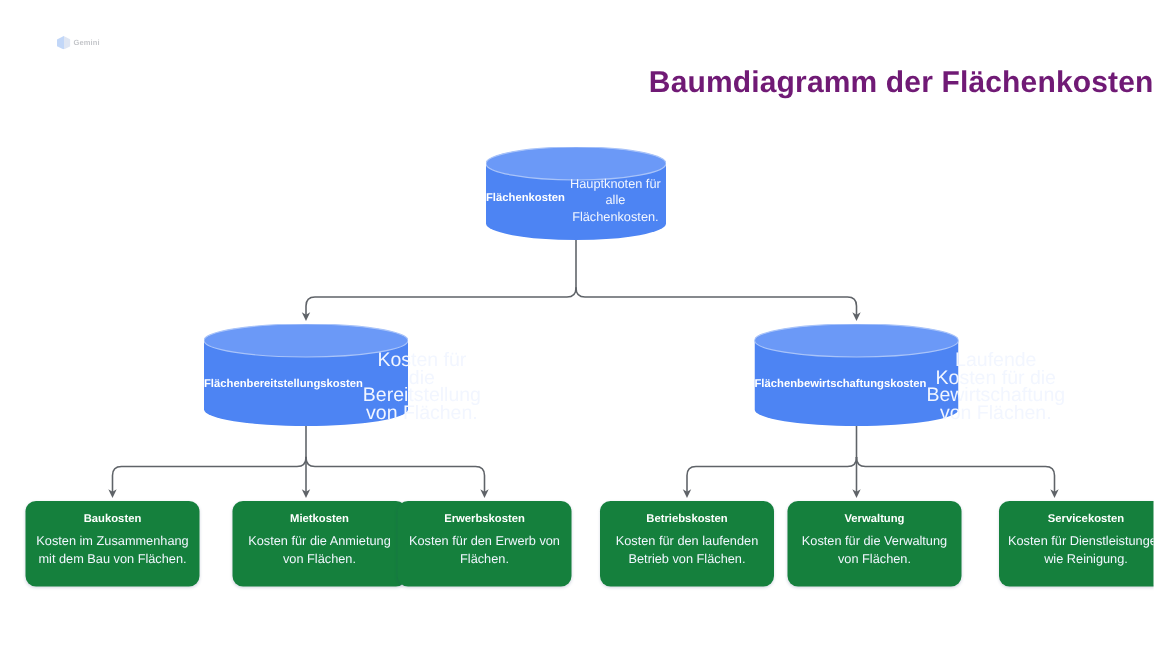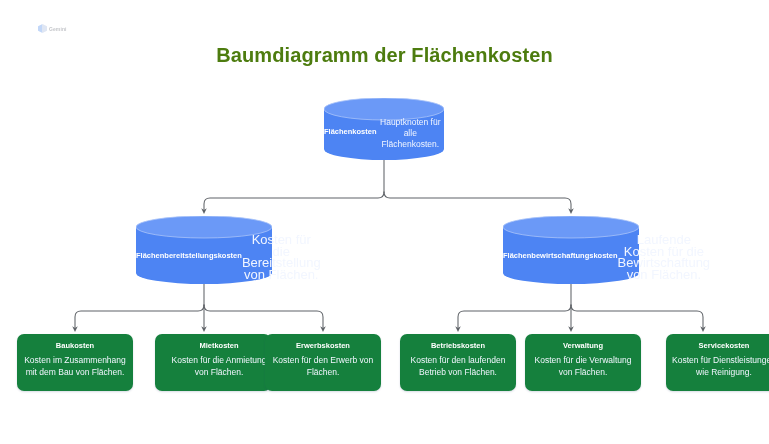--- a/index.html
+++ b/index.html
@@ -28,23 +28,23 @@
   }
   .logo .wordmark{
     font-size:5px;line-height:6px;
     color:#7b7f88;font-weight:bold;letter-spacing:.1px;
     white-space:nowrap;
   }
 
   
   .title{
     position:absolute;left:0;right:0;top:42px;
-    text-align:center;
+    text-align:right;
     font-size:20px;line-height:26px;font-weight:bold;
-    color:#4d7c0f;
+    color:#701a75;
     letter-spacing:.1px;
   }
 
   
   #wires{position:absolute;left:0;top:0;width:769px;height:444px;}
 
   
   .node{position:absolute;box-sizing:border-box;}
 
   .cyl{
@@ -86,21 +86,21 @@
     border-radius:7px;
     box-shadow:0 1px 2px rgba(40,60,110,.18);
     text-align:center;
     padding-top:7px;
     box-sizing:border-box;
   }
   .leaf .node-title{font-size:7.5px;line-height:10px;}
   .leaf .node-desc{font-size:8.5px;line-height:11.5px;margin-top:4px;padding:0 4px;}
 
   #leaf-0{left:17px;}
-  #leaf-1{left:155px;padding-left:12px;}
+  #leaf-1{left:155px;}
   #leaf-2{left:265px;}
   #leaf-3{left:400px;}
   #leaf-4{left:525px;}
   #leaf-5{left:622px;margin-left:44px;}
 </style>
 </head>
 <body>
 
 <div id="canvas">
 

